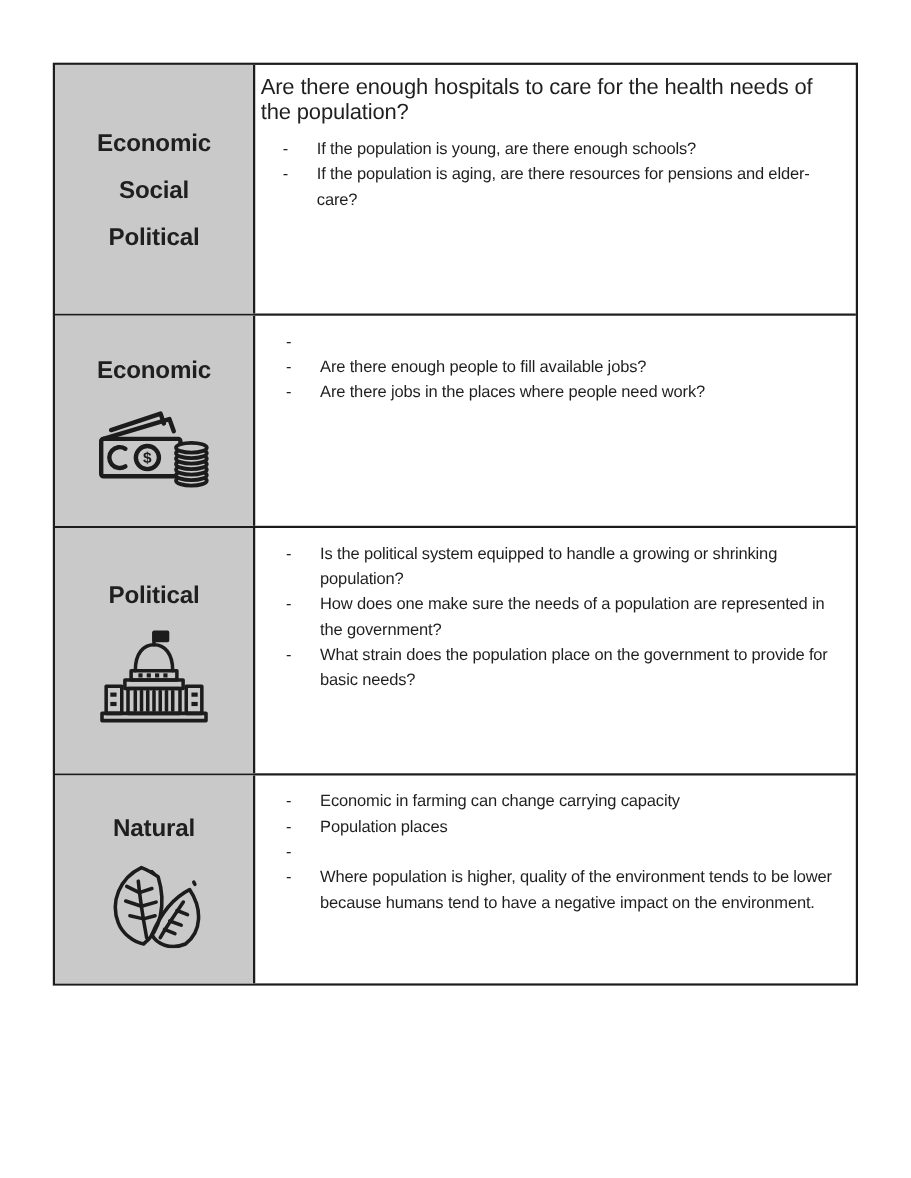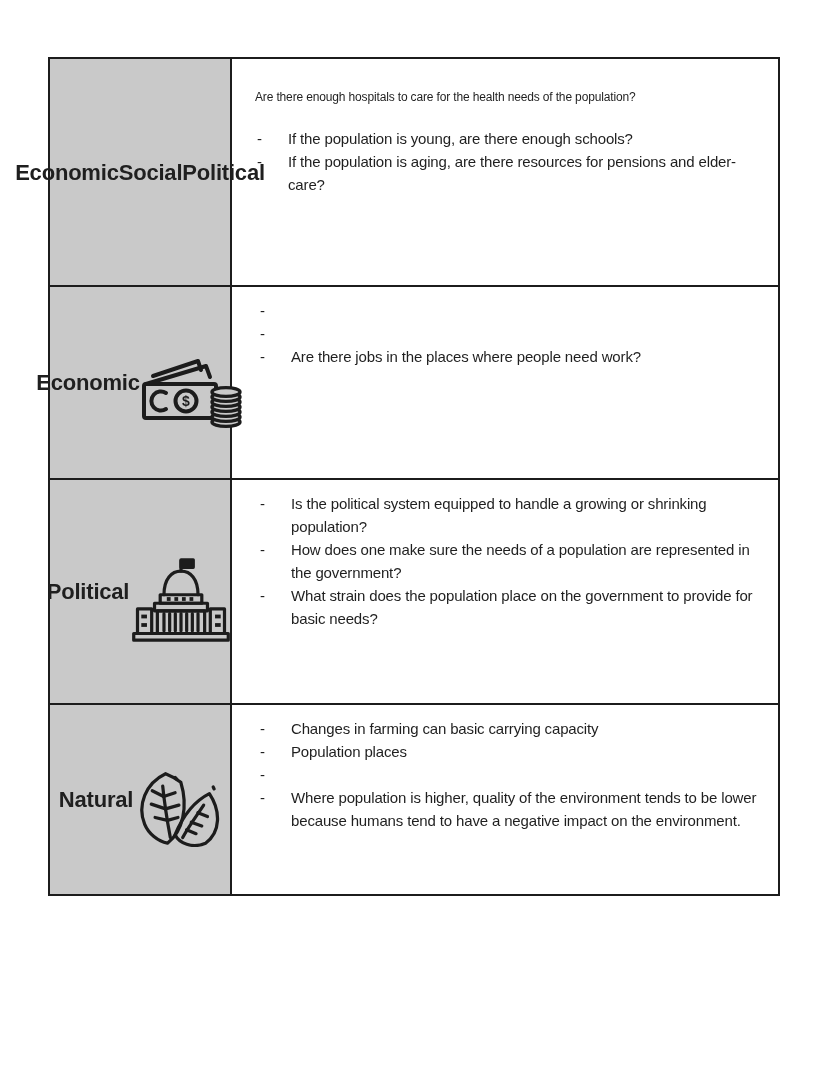--- a/index.html
+++ b/index.html
@@ -34,20 +34,21 @@
   .row-2 { height: 193px; }
   .row-3 { height: 225px; }
   .row-4 { height: 189px; }
   .cell-left {
     width: 182px;
     flex: none;
     background: #c9c9c9;
     border-right: 2px solid #1c1c1c;
     box-sizing: border-box;
     display: flex;
+    flex-direction: column;
     align-items: center;
     justify-content: center;
   }
   .cell-right {
     flex: 1;
     box-sizing: border-box;
     padding: 9px 12px 0 5px;
     overflow: hidden;
   }
   .cell-right.pad-more { padding-top: 12px; padding-left: 8px; }
@@ -57,22 +58,22 @@
     letter-spacing: -0.2px;
     line-height: 30px;
     text-align: center;
   }
   .row-1 .cat-label { line-height: 43px; }
   .icon-wrap {
     margin-top: 14px;
     line-height: 0;
   }
   .intro {
-    margin: 18px;
-    font-size: 12px;
+    margin: 0;
+    font-size: 20px;
     line-height: 23px;
     letter-spacing: -0.15px;
     max-width: 540px;
   }
   ul.bullets {
     list-style: none;
     margin: 0;
     padding: 0 0 0 20px;
   }
   .intro + ul.bullets { margin-top: 10px; }
@@ -141,20 +142,21 @@
         </svg>
       </div>
     </div>
     <div class="cell-right pad-more">
       <ul class="bullets">
         <li>
           <span class="dash">-</span>
         </li>
         <li>
           <span class="dash">-</span>
+          <span class="btext">Are there enough people to fill available jobs?</span>
         </li>
         <li>
           <span class="dash">-</span>
           <span class="btext">Are there jobs in the places where people need work?</span>
         </li>
       </ul>
     </div>
   </div>
 
   <div class="row row-3">
@@ -233,21 +235,21 @@
             <path d="M44 11 L46 13"></path>
             <path d="M84 21 L85 23"></path>
           </g>
         </svg>
       </div>
     </div>
     <div class="cell-right pad-more">
       <ul class="bullets">
         <li>
           <span class="dash">-</span>
-          <span class="btext">Changes in farming can basic carrying capacity</span>
+          <span class="btext">Economic in farming can change carrying capacity</span>
         </li>
         <li>
           <span class="dash">-</span>
           <span class="btext">Population places</span>
         </li>
         <li>
           <span class="dash">-</span>
         </li>
         <li>
           <span class="dash">-</span>

